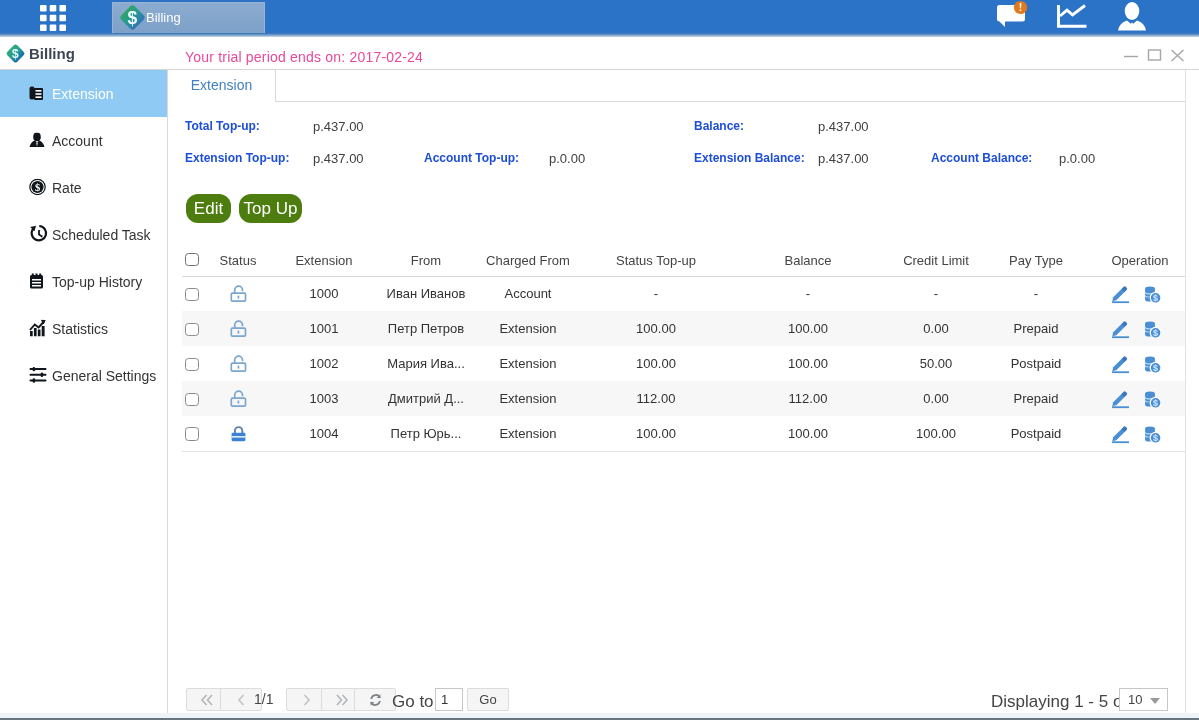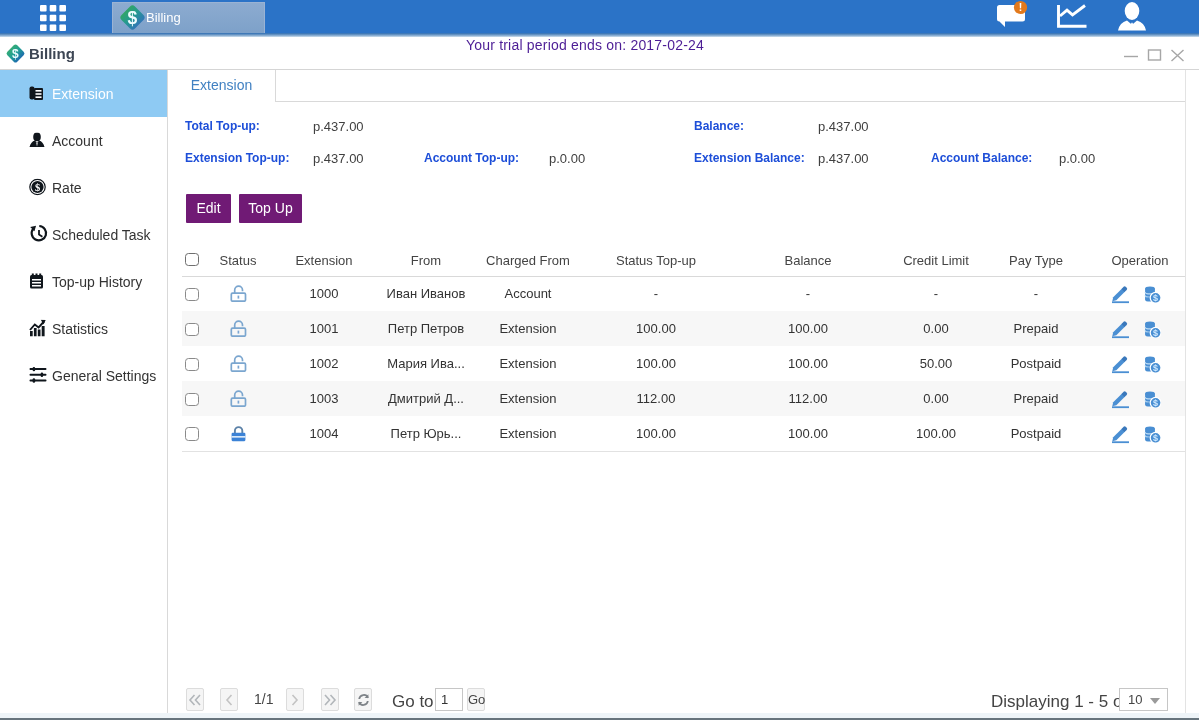--- a/index.html
+++ b/index.html
@@ -18,61 +18,61 @@
 #apptab svg { position:absolute; left:5px; top:2px; }
 
 
 #tr-icons { position:absolute; right:0; top:0; }
 
 
 #titlebar { position:absolute; left:0; top:37px; width:1199px; height:33px; background:#fff;
   border-bottom:1px solid #d5d5d5; }
 #titlebar .logo { position:absolute; left:5px; top:6px; }
 #titlebar .name { position:absolute; left:29px; top:8px; font-size:15px; font-weight:bold; color:#3d4654; }
-#trial { position:absolute; left:185px; top:0; width:800px; text-align:center;
-  font-size:14px; letter-spacing:0.2px; color:#4c1d95; }
+#trial { position:absolute; left:185px; top:12px; width:800px; 
+  font-size:14px; letter-spacing:0.2px; color:#ec4899; }
 #winctl { position:absolute; right:12px; top:10px; }
 
 
 #sidebar { position:absolute; left:0; top:70px; width:168px; height:644px; background:#fff;
   border-right:1px solid #d9d9d9; }
 .mitem { position:relative; height:47px; font-size:14px; color:#333; }
 .mitem .ic { position:absolute; left:29px; top:calc(50% - 1px); transform:translateY(-50%); }
 .mitem .lbl { position:absolute; left:52px; top:50%; transform:translateY(-50%); white-space:nowrap; }
 .mitem.sel { background:#8ecaf3; color:#fff; }
 
 
 #rightline { position:absolute; left:1185px; top:70px; width:1px; height:644px; background:#e3e3e3; }
 #tabrow-line { position:absolute; left:276px; top:101px; width:909px; height:1px; background:#d9d9d9; }
 #tab-active { position:absolute; left:168px; top:70px; width:108px; height:32px;
   border-right:1px solid #d9d9d9; background:#fff; color:#4181c2; font-size:14px;
   text-align:center; line-height:31px; }
 
 .lab { position:absolute; font-size:12px; font-weight:bold; color:#1d4ed8; white-space:nowrap; }
 .val { position:absolute; font-size:13px; color:#404040; white-space:nowrap; }
 
-.btn { position:absolute; background:#701a75; color:#fff; font-size:14px; border-radius:1px;
+.btn { position:absolute; background:#4d7c0f; color:#fff; font-size:17px; border-radius:12px;
   text-align:center; line-height:29px; height:29px; }
 
 
 #tbl { position:absolute; left:182px; top:246px; width:1003px; border-collapse:collapse; table-layout:fixed; }
 #tbl th { height:30px; font-size:13px; font-weight:normal; color:#444; border-bottom:1px solid #d9d9d9; text-align:center; }
 #tbl td { height:35px; font-size:13px; color:#333; text-align:center; }
 #tbl tr.g td { background:#f7f7f7; }
 #tbl tr.last td { border-bottom:1px solid #e2e2e2; }
 .cb { display:inline-block; width:13.5px; height:13.5px; border:1.3px solid #8a8a8a; border-radius:3.5px; background:#fff; vertical-align:middle; }
 .hcb { border-color:#6f6f6f; }
 .opcell svg { vertical-align:middle; }
 .opcell { padding-left:4px; }
 .opcell svg { position:relative; top:1px; }
 td .stat { position:relative; top:1.5px; }
 .hcb { position:relative; top:-2px; }
 
 
-.pgbtn { position:absolute; top:688px; width:18px; height:23px; background:#f5f5f5;
+.pgbtn { position:absolute; top:688px; width:42px; height:23px; background:#f5f5f5;
   border:1px solid #dcdcdc; border-radius:2px; text-align:center; }
 .pgtxt { position:absolute; font-size:17px; color:#444; white-space:nowrap; }
 #goin { position:absolute; left:435px; top:688px; width:28px; height:23px; border:1px solid #c6c6c6;
   background:#fff; font-size:13px; color:#333; text-align:center; line-height:21px; padding-right:9px; box-sizing:border-box; }
 #ddl { position:absolute; left:1119px; top:688px; width:49px; height:23px; border:1px solid #c6c6c6;
   background:#fff; }
 #ddl .n { position:absolute; left:8px; top:3px; font-size:13px; color:#444; }
 #ddl .tri { position:absolute; right:7px; top:9px; width:0; height:0;
   border-left:5px solid transparent; border-right:5px solid transparent; border-top:6px solid #9a9a9a; }
 

